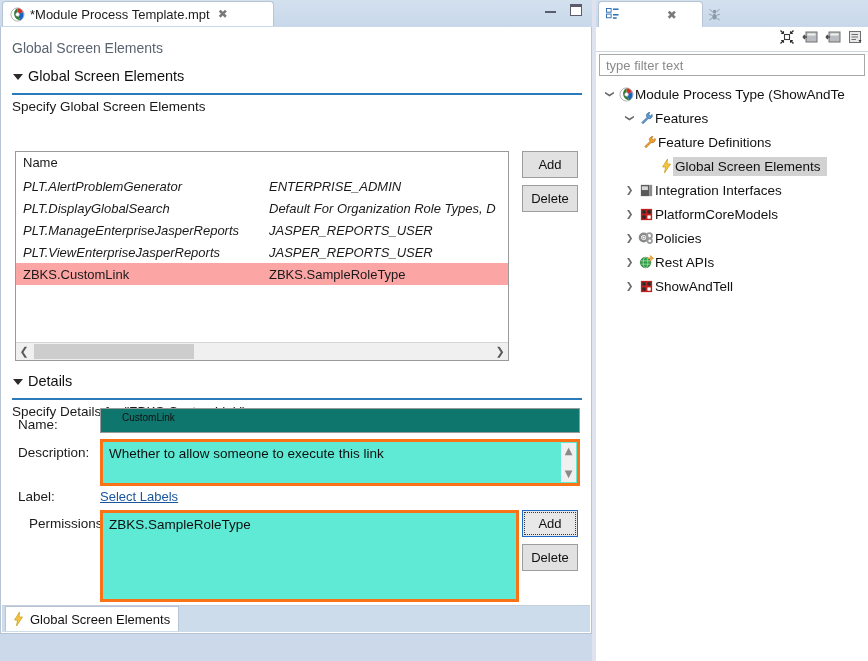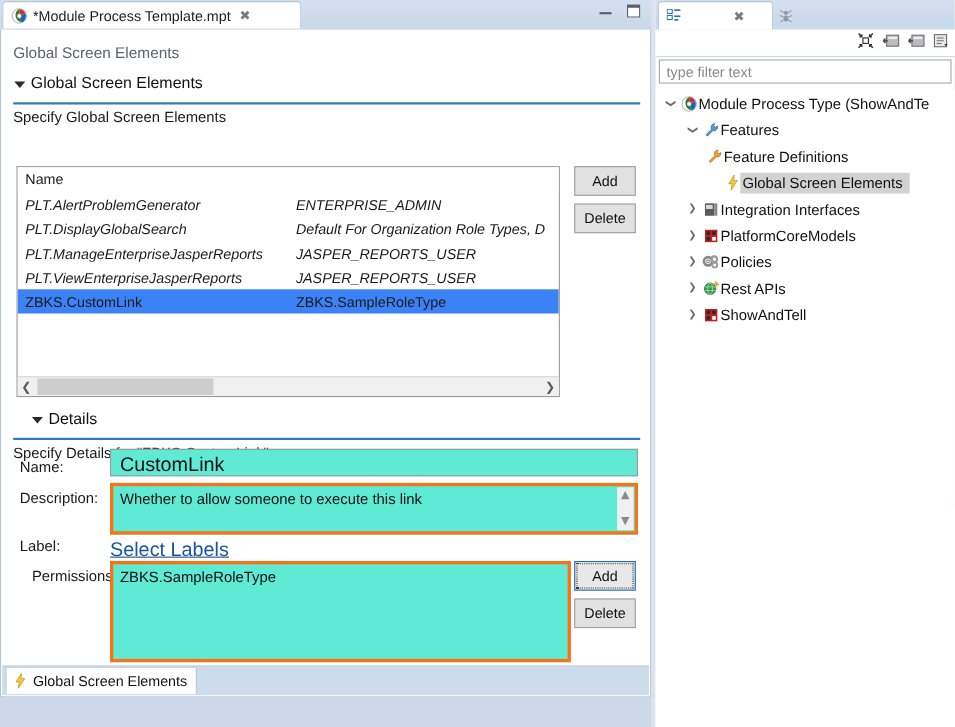--- a/index.html
+++ b/index.html
@@ -156,21 +156,21 @@
   .th-perm  { width: 242px; border-left: 1px solid #d4d4d4; }
   .tbl-row {
     display: flex;
     height: 22px;
     align-items: center;
     font-style: italic;
     font-size: 13px;
     color: #1a1a1a;
   }
   .tbl-row.selected {
-    background: #3b82f6;
+    background: #fca5a5;
     font-style: normal;
   }
   .td-name { width: 250px; padding-left: 7px; box-sizing: border-box; white-space: nowrap; overflow: hidden; }
   .td-perm { width: 250px; padding-left: 7px; box-sizing: border-box; white-space: nowrap; overflow: hidden; }
 
   .hscroll {
     position: absolute;
     left: 0; bottom: 0;
     width: 492px; height: 17px;
     background: #f0f0f0;
@@ -210,26 +210,26 @@
   }
 
   
   .field-label {
     position: absolute;
     font-size: 13.5px;
     color: #1a1a1a;
   }
   .text-input {
     position: absolute;
-    background: #5eead4;
+    background: #0f766e;
     border: 1px solid #9a9a9a;
     box-sizing: border-box;
-    font-size: 18px;
+    font-size: 10px;
     color: #101010;
-    padding: 3px 8px;
+    padding: 3px 21px;
     overflow: hidden;
     white-space: nowrap;
   }
   .text-area {
     position: absolute;
     background: #5eead4;
     border: 3px solid #f97316;
     box-sizing: border-box;
     font-size: 13.5px;
     color: #101010;
@@ -247,21 +247,21 @@
     padding: 3px 0;
     box-sizing: border-box;
   }
   .vscroll span {
     font-size: 10px; color: #8a8a8a;
     font-family: "DejaVu Sans", sans-serif;
     line-height: 1;
   }
   .link {
     position: absolute;
-    font-size: 18px;
+    font-size: 13px;
     color: #18559c;
     text-decoration: underline;
     cursor: pointer;
   }
 
   
   #form-tabbar {
     position: absolute;
     left: 1px; bottom: 1px;
     width: 588px; height: 26px;
@@ -437,21 +437,21 @@
         <div class="hscroll">
           <div class="arrow">❮</div>
           <div class="thumb"></div>
           <div class="arrow" style="position:absolute;right:0;">❯</div>
         </div>
       </div>
 
       <div class="btn" style="left:521px; top:124px;">Add</div>
       <div class="btn" style="left:521px; top:158px;">Delete</div>
 
-      <div class="section-header" style="top:345px;margin-left:16px;">
+      <div class="section-header" style="top:345px;">
         <span class="twisty"></span>
         <span class="sec-label">Details</span>
       </div>
       <div class="section-rule" style="top:371px;"></div>
       <div class="desc-line" style="top:377px;">Specify Details for "ZBKS.CustomLink".</div>
 
       <div class="field-label" style="left:17px; top:390px;">Name:</div>
       <div class="text-input" style="left:99px; top:381px; width:480px; height:25px;">CustomLink</div>
 
       <div class="field-label" style="left:17px; top:418px;">Description:</div>

